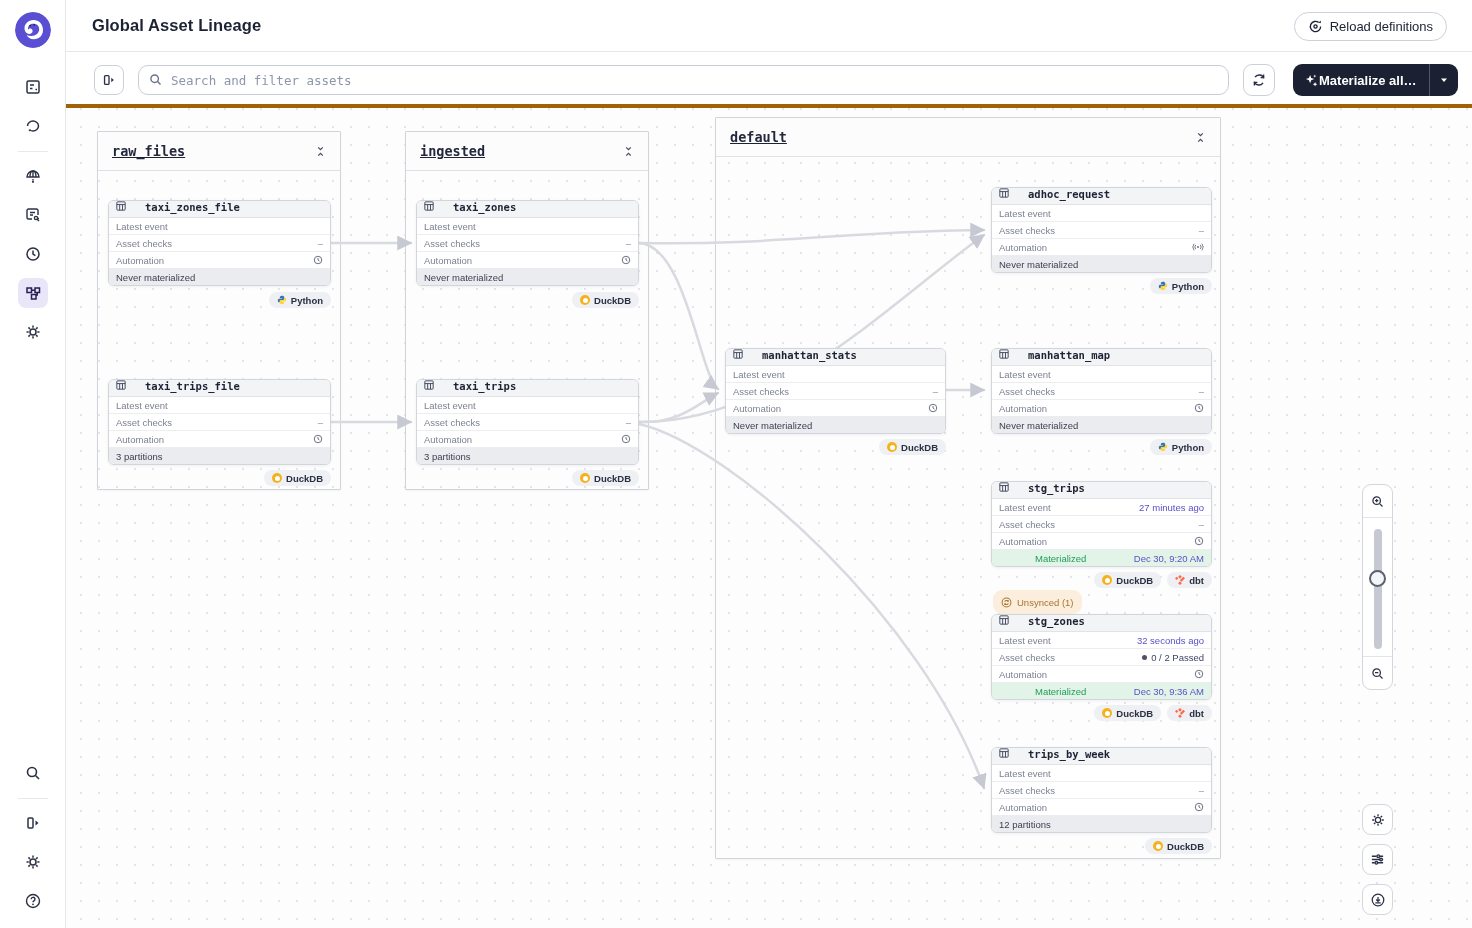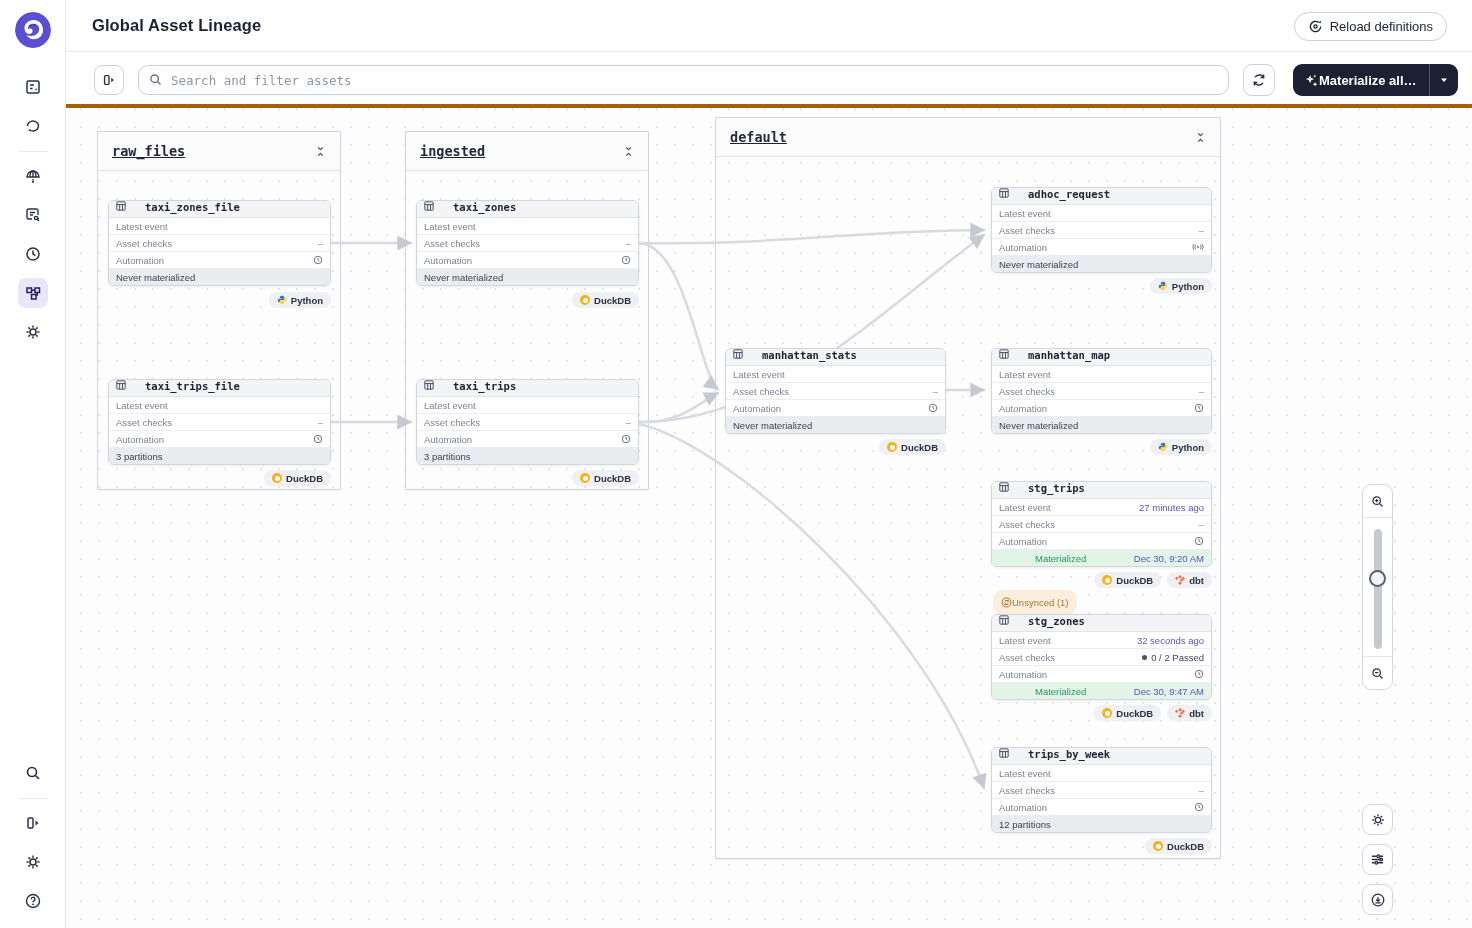--- a/index.html
+++ b/index.html
@@ -78,21 +78,21 @@
   .cfoot.mat { background:#e2f3e8; justify-content:space-between; }
   .cfoot.mat .st { color:#1f9e57;margin-left:36px; }
   .cfoot.mat .dt { color:#5a50c8; }
 
   .badges { position:absolute; display:flex; gap:6px; }
   .badge { height:16px; display:inline-flex; align-items:center; gap:4px; background:#eef0f3;
     border-radius:9px; padding:0 8px; font-size:9.5px; font-weight:bold; color:#2a2f42; cursor:pointer; }
   .duck { width:10px; height:10px; border-radius:50%; background:#f6b21b; position:relative; }
   .duck::after { content:""; position:absolute; left:2.5px; top:2.5px; width:5px; height:5px;
     border-radius:50%; background:#fff; }
-  .unsynced { position:absolute; height:17px; display:inline-flex; align-items:center; 
+  .unsynced { position:absolute; height:17px; display:inline-flex; align-items:center; gap:5px;
     background:#fbeedd; border-radius:9px; padding:12px 8px; font-size:9.5px; color:#a9742f; cursor:pointer; }
 
   
   .zoom-ctl { position:absolute; left:1362px; top:484px; width:31px; height:206px; background:#fff;
     border:1px solid #d3d6dd; border-radius:9px; z-index:30; }
   .zoom-btn { width:100%; height:33px; display:flex; align-items:center; justify-content:center; cursor:pointer; }
   .zoom-btn.top { border-bottom:1px solid #e3e4e9; }
   .zoom-btn.bot { border-top:1px solid #e3e4e9; position:absolute; bottom:0; width:100%; }
   .ztrack { position:absolute; left:11px; top:44px; width:8px; height:120px; border-radius:4px; background:#c6c9d2; }
   .zhandle { position:absolute; left:6px; top:85px; width:17px; height:17px; border-radius:50%;
@@ -605,21 +605,21 @@
         <span class="lbl">Automation</span>
         <span class="val">
           <svg width="10" height="10" viewBox="0 0 12 12" fill="none" stroke="#6c7284" stroke-width="1.2">
             <circle cx="6" cy="6" r="4.5"></circle>
             <path d="M6 3.6V6l1.7 1.2"></path>
           </svg>
         </span>
       </div>
     <div class="cfoot mat">
         <span class="st">Materialized</span>
-        <span class="dt">Dec 30, 9:47 AM</span>
+        <span class="dt">Dec 30, 9:36 AM</span>
       </div>
   </div>
   <div class="badges" style="right:260px; top:597px;">
     <span class="badge">
         <span class="duck"></span>
         <span>DuckDB</span>
       </span>
     <span class="badge">
         <svg width="10" height="10" viewBox="0 0 12 12" fill="#ff694a">
           <path d="M6 0l2.2 2.2L6 4.4 3.8 2.2zM10 2l2 2-4.2 4.2-2-2zM2 2l2 2-2 2-2-2zM6 7.6l2.2 2.2L6 12 3.8 9.8z"></path>

